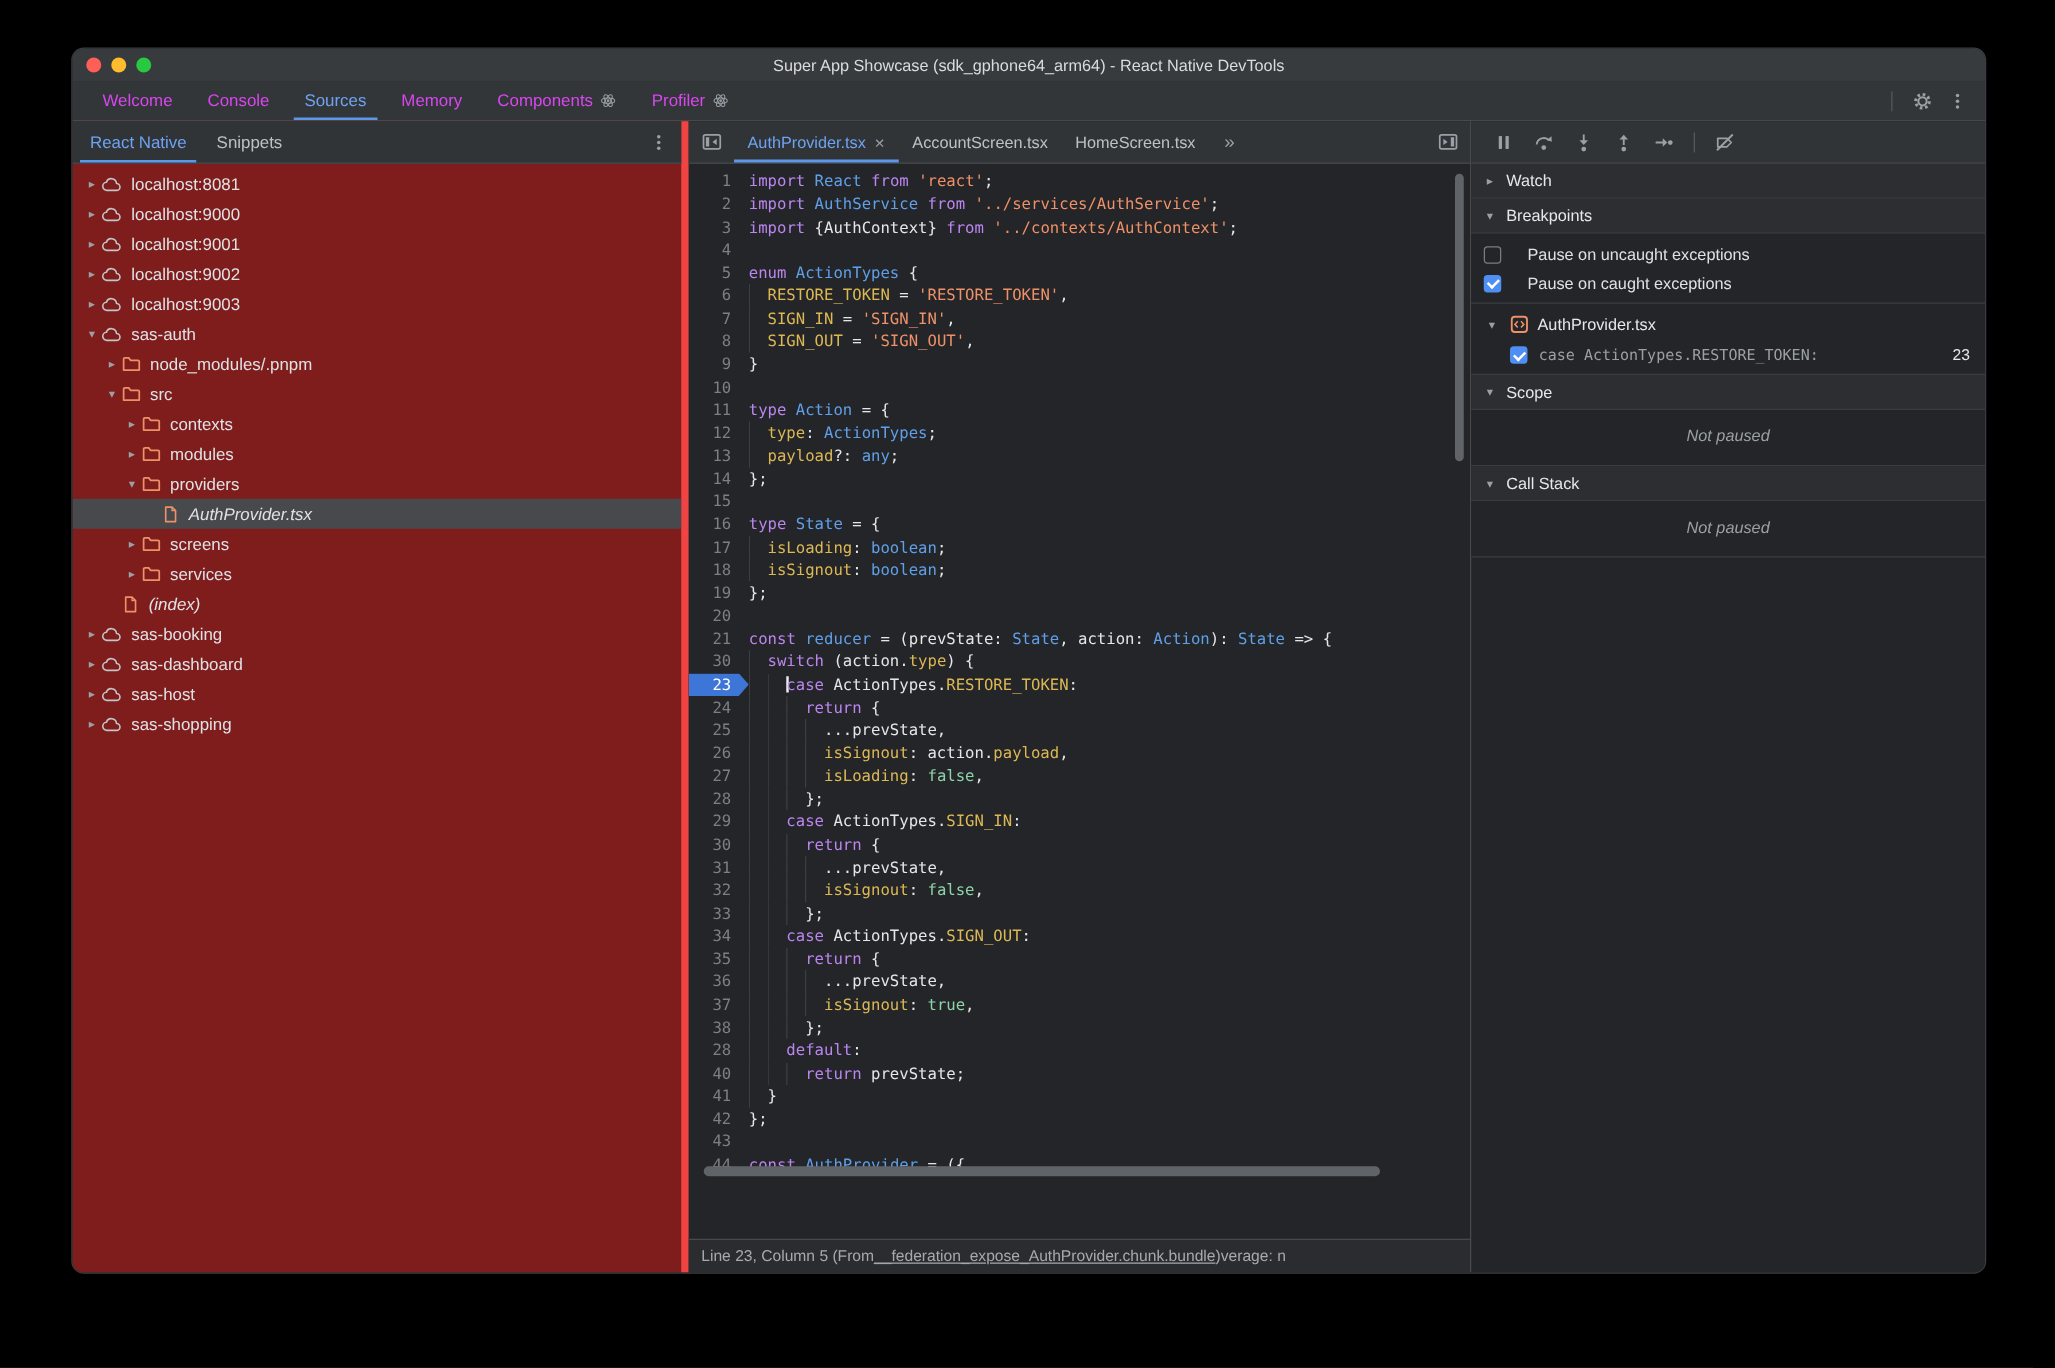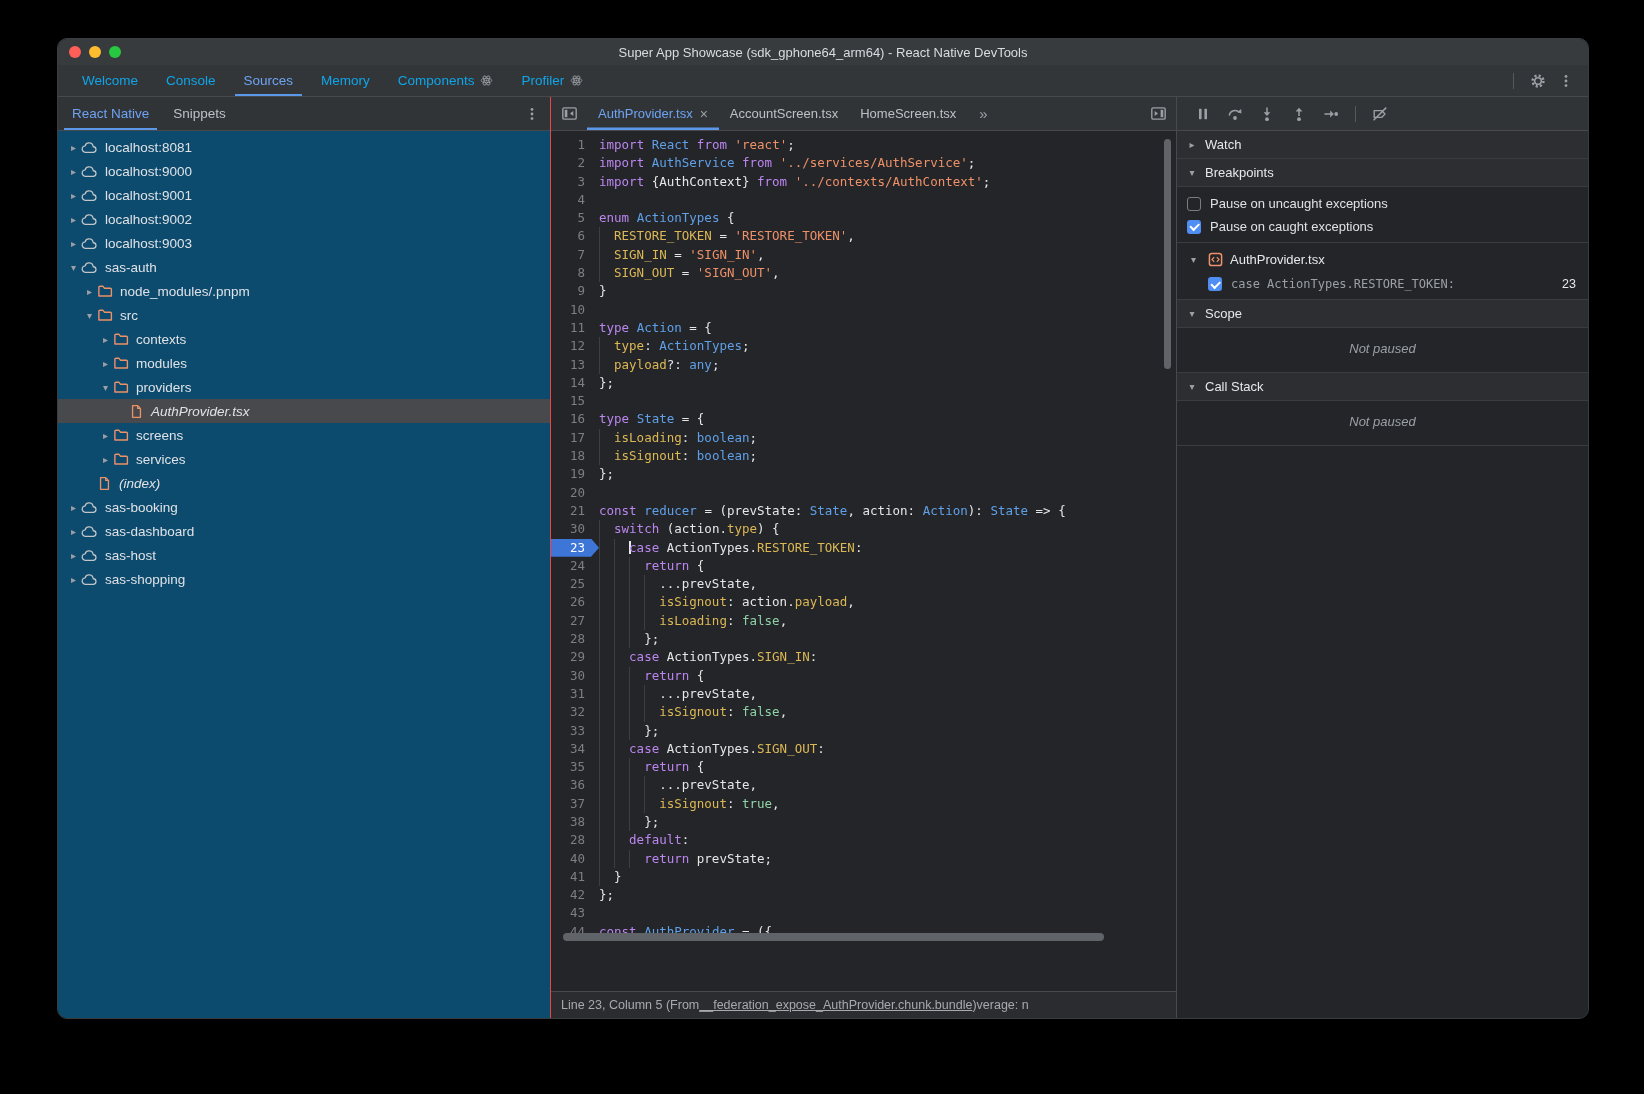--- a/index.html
+++ b/index.html
@@ -10,32 +10,32 @@
           border:1px solid #3a3d40;box-sizing:border-box;}
   
   .titlebar{height:26px;flex:none;background:#383b3e;display:flex;align-items:center;justify-content:center;position:relative;}
   .traffic{position:absolute;left:11px;top:0;height:100%;display:flex;align-items:center;gap:8px;}
   .tl{width:12px;height:12px;border-radius:50%;}
   .tl.red{background:#ff5f57}.tl.yellow{background:#febc2e}.tl.green{background:#28c840}
   .win-title{font-size:13px;font-weight:normal;color:#d9dcdf;}
   
   .main-tabbar{height:31px;flex:none;background:#333639;border-bottom:1px solid #47494c;
                display:flex;align-items:stretch;padding-left:10px;}
-  .main-tab{display:flex;align-items:center;gap:6px;padding:0 14px;font-size:13.5px;color:#0ea5e9;position:relative;cursor:default;}
+  .main-tab{display:flex;align-items:center;gap:6px;padding:0 14px;font-size:13.5px;color:#d946ef;position:relative;cursor:default;}
   .main-tab.active{color:#6ea3f2;}
   .main-tab.active::after{content:"";position:absolute;left:5px;right:5px;bottom:0;height:2.5px;background:var(--c-accent);}
   .tabbar-right{margin-left:auto;display:flex;align-items:center;padding-right:10px;gap:4px;}
   .vdiv{width:1px;height:16px;background:#55585c;margin:0 8px;}
   .icon-btn{background:none;border:none;padding:4px;display:flex;align-items:center;color:#9aa0a6;cursor:default;}
   .ic{display:inline-flex;color:#9aa0a6;}
   .ic svg{display:block;}
   
   .content{flex:1;display:flex;min-height:0;}
   
-  .sidebar{width:493px;flex:none;display:flex;flex-direction:column;background:#0c4a6e;border-right:1px solid #ef4444;box-sizing:border-box;}
+  .sidebar{width:493px;flex:none;display:flex;flex-direction:column;background:#7f1d1d;border-right:6px solid #ef4444;box-sizing:border-box;}
   .sidebar-tabbar{height:33px;flex:none;background:#313437;border-bottom:1px solid #47494c;display:flex;align-items:stretch;padding-left:2px;}
   .side-tab{display:flex;align-items:center;padding:0 12px;font-size:13.5px;color:#bdc1c5;position:relative;}
   .side-tab.active{color:#6ea3f2;}
   .side-tab.active::after{content:"";position:absolute;left:4px;right:4px;bottom:0;height:2.5px;background:var(--c-accent);}
   .side-spacer{flex:1;}
   .tree{flex:1;overflow:hidden;padding-top:4px;}
   .tree-row{height:24px;display:flex;align-items:center;font-size:13.5px;color:#dfe2e5;cursor:default;}
   .tree-row.selected{background:#48494c;}
   .expander{width:15px;flex:none;font-size:10px;color:#9ca0a4;text-align:center;}
   .tree-row .ic{margin-right:7px;flex:none;}
@@ -70,21 +70,21 @@
              padding:0 10px;font-size:12.5px;color:#a6aaae;white-space:nowrap;overflow:hidden;margin-top:40px;}
   .statusbar a{color:#a6aaae;text-decoration:underline;}
   
   .debugger{width:412px;flex:none;display:flex;flex-direction:column;background:#242528;border-left:1px solid #47494c;box-sizing:border-box;}
   .dbg-toolbar{height:33px;flex:none;background:#313437;border-bottom:1px solid #47494c;display:flex;align-items:center;padding:0 10px;}
   .dbg-toolbar .icon-btn{padding:4px 8px;}
   .sect-header{height:27px;flex:none;display:flex;align-items:center;gap:7px;padding:0 9px;font-size:13px;color:#e6e8ea;
                background:#2c2e31;border-bottom:1px solid #3a3d40;cursor:default;}
   .sect-header .expander{width:12px;}
   .sect-body{background:#232528;border-bottom:1px solid #3a3d40;}
-  .bp-option{height:23px;display:flex;align-items:center;gap:9px;padding-left:10px;font-size:13px;color:#dfe2e5;}
+  .bp-option{height:23px;display:flex;align-items:center;gap:21px;padding-left:10px;font-size:13px;color:#dfe2e5;}
   .bp-options{padding:5px 0 4px;}
   .cb{width:14px;height:14px;border-radius:3px;flex:none;box-sizing:border-box;position:relative;}
   .cb.off{border:1.7px solid #797d82;}
   .cb.on{background:var(--c-check);}
   .cb.on::after{content:"";position:absolute;left:3px;top:3.5px;width:7px;height:3.5px;
                 border-left:2px solid #fff;border-bottom:2px solid #fff;transform:rotate(-45deg);}
   .bp-group{border-top:1px solid #3a3d40;padding:4px 0 3px;}
   .bp-group-row{height:25px;display:flex;align-items:center;gap:7px;padding:0 9px;font-size:13px;color:#e6e8ea;}
   .script-ic{color:var(--c-orange);display:inline-flex;}
   .bp-entry{height:24px;display:flex;align-items:center;gap:9px;padding:0 12px 0 31px;}

